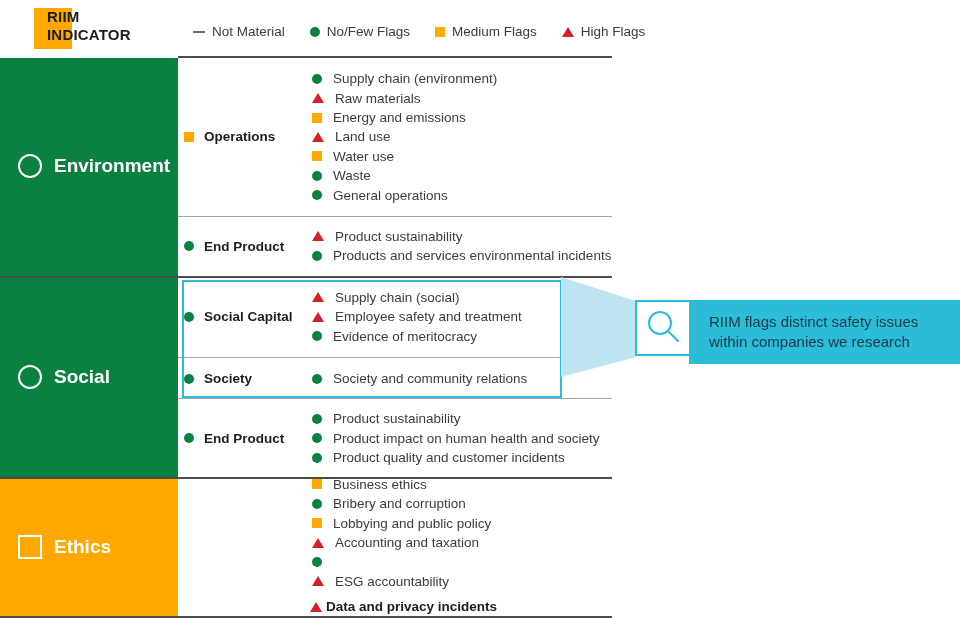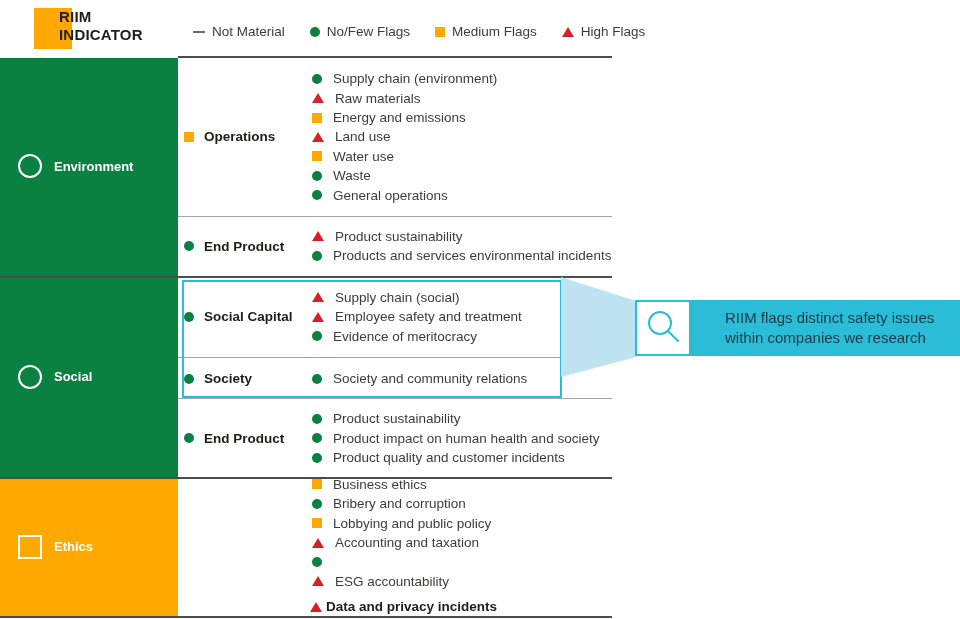--- a/index.html
+++ b/index.html
@@ -23,21 +23,21 @@
     width: 960px; height: 58px;
   }
   #brand-swatch {
     position: absolute;
     left: 34px; top: 8px;
     width: 38px; height: 41px;
     background: #FFA900;
   }
   #brand-text {
     position: absolute;
-    left: 59px; top: 8px;
+    left: 47px; top: 8px;
     font-size: 15px;
     font-weight: bold;
     color: #1d1d1b;
     line-height: 18px;
     letter-spacing: .2px;
   }
   #brand-text .l1, #brand-text .l2 { display: block; }
 
   #legend {
     position: absolute;
@@ -90,21 +90,21 @@
     position: absolute;
     left: 0;
     width: 178px;
   }
   .band-label {
     position: absolute;
     left: 18px;
     display: flex;
     align-items: center;
     color: #ffffff;
-    font-size: 13px;
+    font-size: 19px;
     font-weight: bold;
     white-space: nowrap;
   }
   .band-label .shape { margin-right: 12px; flex: 0 0 auto; }
   .shape-circle {
     width: 24px; height: 24px;
     border: 2.4px solid #ffffff;
     border-radius: 50%;
     box-sizing: border-box;
   }
@@ -176,25 +176,25 @@
     position: absolute;
     left: 635px; top: 300px;
     width: 56px; height: 56px;
     background: #ffffff;
     border: 2px solid #29BDD9;
     box-sizing: border-box;
   }
   #callout-body {
     position: absolute;
     left: 689px; top: 300px;
-    width: 271px; height: 56px;
+    width: 271px; height: 64px;
     background: #2BBCD8;
     display: flex;
     align-items: center;
-    padding-left: 36px;
+    padding-left: 20px;
     box-sizing: border-box;
   }
   #callout-text {
     font-size: 15px;
     color: #1d3b47;
     line-height: 20px;
     white-space: pre-line;
   }
 
   

